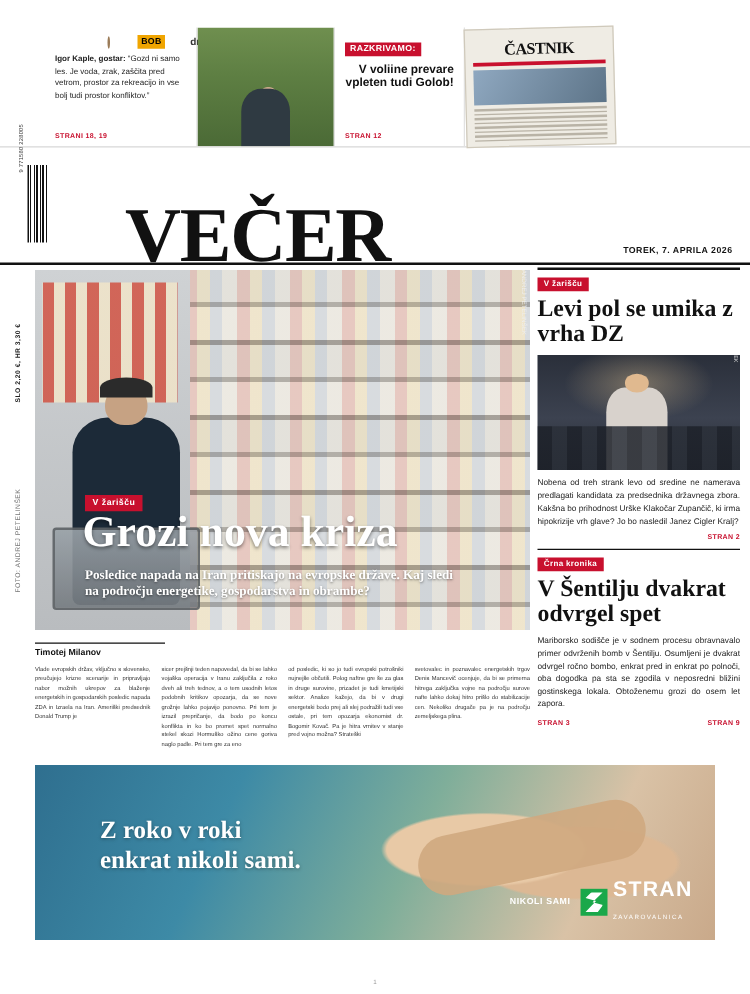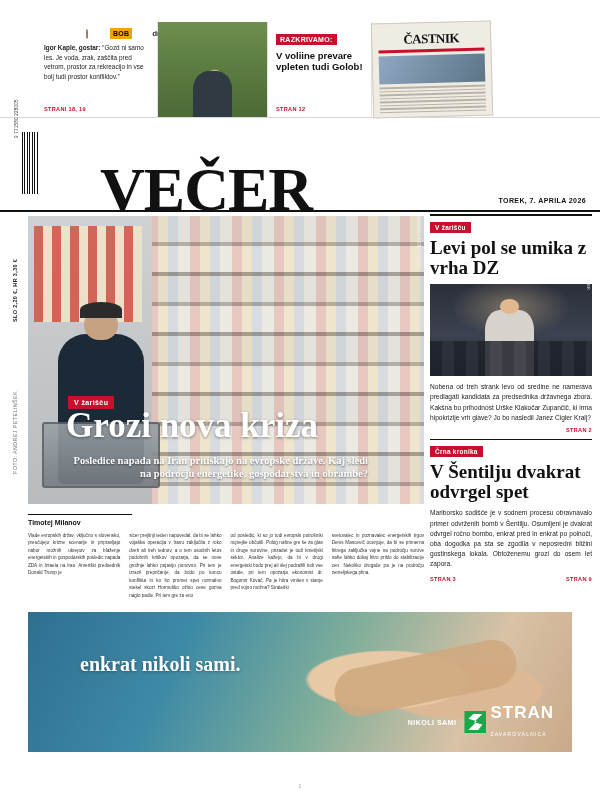--- a/index.html
+++ b/index.html
@@ -48,21 +48,21 @@
   .bob-word { font-size:8px; font-weight:bold; color:#333; }
   .bob-dot {
     width:10px;height:10px;border-radius:50%;
     background:#c8a27a; border:1px solid #9a7b58; margin-right:2px;
   }
   .teaser-quote { font-size:6.4px; line-height:1.5; color:#222; }
   .teaser-quote b { font-weight:bold; }
   .teaser-head {
     font-size:11.5px; font-weight:bold; line-height:1.12; margin-top:5px; color:#111;
   }
-  .teaser-head.small { font-size:9.5px; }
+  .teaser-head.small { font-size:9.5px;text-align:right; }
   .teaser-page {
     position:absolute; bottom:5px; left:8px;
     font-size:5.6px; font-weight:bold; color:#c8102e; letter-spacing:.3px;
   }
   .t1 .teaser-page { left:44px; }
   .teaser-photo { position:absolute; inset:0; overflow:hidden; }
   .photo-guy {
     width:100%; height:100%;
     background:
       radial-gradient(circle at 52% 58%, #caa98b 0 9%, transparent 10%),
@@ -196,21 +196,20 @@
     position:absolute; left:38px; top:192px; width:350px;
     font-family:"Liberation Serif", serif;
     font-size:35px; font-weight:bold; color:#fff; line-height:1.02;
     text-shadow:0 1px 3px rgba(0,0,0,.45);
   }
   .lead-sub {
     position:absolute; left:40px; top:238px; width:300px;
     font-family:"Liberation Serif", serif;
     font-size:10.5px; font-weight:bold; color:#fff; line-height:1.28;
     text-shadow:0 1px 2px rgba(0,0,0,.5);
-    text-align:right;
   }
   .lead-credit {
     position:absolute; right:2px; top:52px;
     font-size:5px; color:#eee; transform:rotate(90deg); transform-origin:right top;
     white-space:nowrap;
   }
 
   
   .byline {
     position:absolute; left:28px; top:300px; width:104px;
@@ -431,20 +430,21 @@
       <div class="sec-body">Mariborsko sodišče je v sodnem procesu obravnavalo primer odvrženih bomb v Šentilju. Osumljeni je dvakrat odvrgel ročno bombo, enkrat pred in enkrat po polnoči, oba dogodka pa sta se zgodila v neposredni bližini gostinskega lokala. Obtoženemu grozi do osem let zapora.</div>
       <div class="two-page-row">
         <span>STRAN 3</span>
         <span>STRAN 9</span>
       </div>
     </div>
   </div>
 
   <div class="ad">
     <div class="ad-text">
+      <div>Z roko v roki</div>
       <div>enkrat nikoli sami.</div>
     </div>
     <div class="ad-brandrow">
       <span class="ad-claim">NIKOLI SAMI</span>
       <span class="ad-logo">
         <span class="ad-mark"></span>
         <span>
           <span class="ad-sava">STRAN</span><br>
           <span class="ad-sub">ZAVAROVALNICA</span>
         </span>

